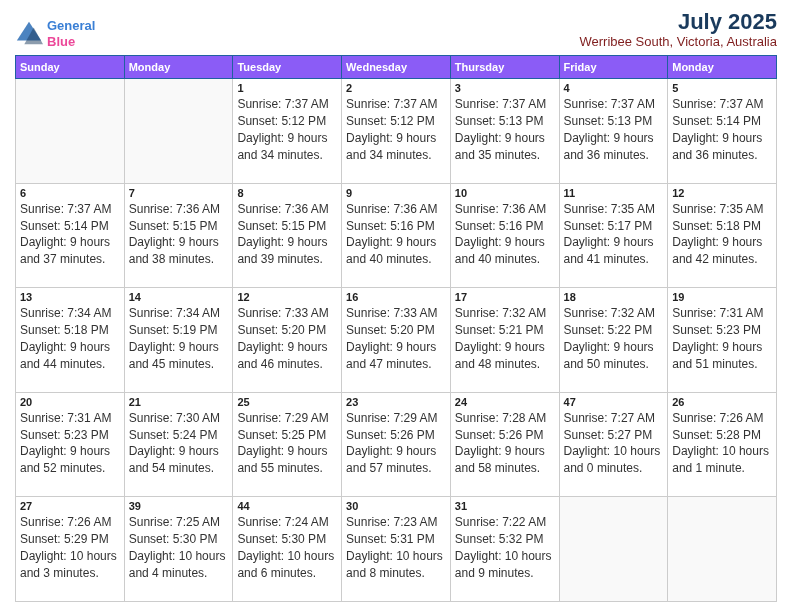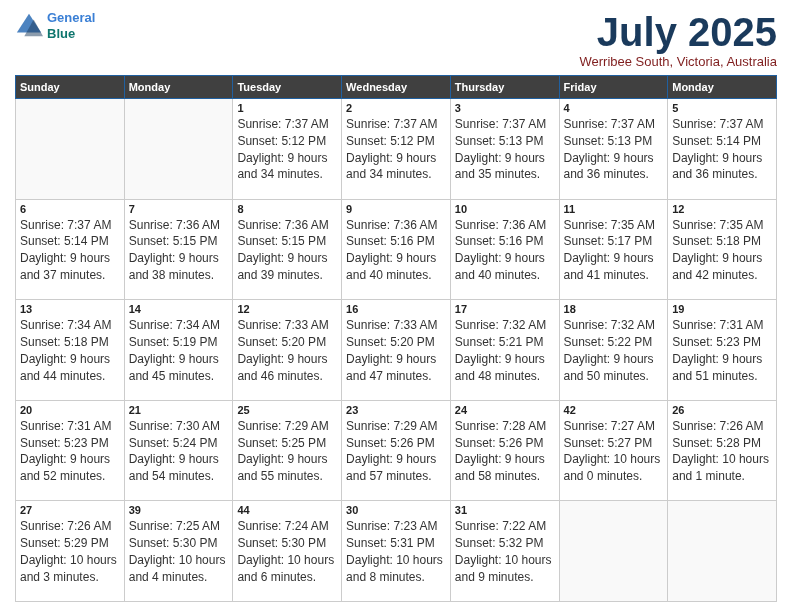--- a/index.html
+++ b/index.html
@@ -13,21 +13,21 @@
     .page {
       width: 792px;
       height: 612px;
       padding: 10px 15px;
       display: flex;
       flex-direction: column;
     }
     .header {
       display: flex;
       justify-content: space-between;
-      align-items: flex-start;
+      align-items: flex-end;
       margin-bottom: 6px;
     }
     .logo {
       display: flex;
       align-items: center;
       gap: 4px;
     }
     .logo-text {
       font-size: 13px;
       font-weight: bold;
@@ -38,38 +38,38 @@
       color: #3a7fd5;
     }
     .logo-icon {
       width: 28px;
       height: 28px;
     }
     .title-block {
       text-align: right;
     }
     .month-title {
-      font-size: 40px;
+      font-size: 22px;
       font-weight: bold;
       color: #1a3a5c;
       line-height: 1.1;
     }
     .location {
       font-size: 13px;
       color: #7f1d1d;
     }
     .calendar {
       flex: 1;
       border: 1px solid #ccc;
       border-collapse: collapse;
       width: 100%;
       table-layout: fixed;
     }
     .calendar th {
-      background-color: #404040;
+      background-color: #8b5cf6;
       color: white;
       font-size: 11px;
       font-weight: bold;
       padding: 5px 4px;
       text-align: left;
       border: 1px solid #2060a0;
     }
     .calendar td {
       border: 1px solid #ccc;
       vertical-align: top;
@@ -106,21 +106,21 @@
 
 <div class="page">
   <div class="header">
     <div class="logo">
       <svg class="logo-icon" viewBox="0 0 30 30">
         <polygon points="15,2 28,22 2,22" fill="#2d6db5" opacity="0.85"></polygon>
         <polygon points="20,8 30,26 10,26" fill="#1a3a5c" opacity="0.5"></polygon>
       </svg>
       <div class="logo-text">
         <div><span>General</span></div>
-        <div><span style="color:#0f766e">Blue</span></div>
+        <div><span style="color:#ec4899">Blue</span></div>
       </div>
     </div>
     <div class="title-block">
       <div class="month-title">July 2025</div>
       <div class="location">Werribee South, Victoria, Australia</div>
     </div>
   </div>
 
   <table class="calendar">
     <thead>
@@ -234,21 +234,21 @@
           </td>
           <td>
             <span class="day-num">23</span>
             <div class="day-detail">Sunrise: 7:29 AM<br>Sunset: 5:26 PM<br>Daylight: 9 hours and 57 minutes.</div>
           </td>
           <td>
             <span class="day-num">24</span>
             <div class="day-detail">Sunrise: 7:28 AM<br>Sunset: 5:26 PM<br>Daylight: 9 hours and 58 minutes.</div>
           </td>
           <td>
-            <span class="day-num">42</span>
+            <span class="day-num">47</span>
             <div class="day-detail">Sunrise: 7:27 AM<br>Sunset: 5:27 PM<br>Daylight: 10 hours and 0 minutes.</div>
           </td>
           <td>
             <span class="day-num">26</span>
             <div class="day-detail">Sunrise: 7:26 AM<br>Sunset: 5:28 PM<br>Daylight: 10 hours and 1 minute.</div>
           </td>
         </tr>
         <tr>
           <td>
             <span class="day-num">27</span>

